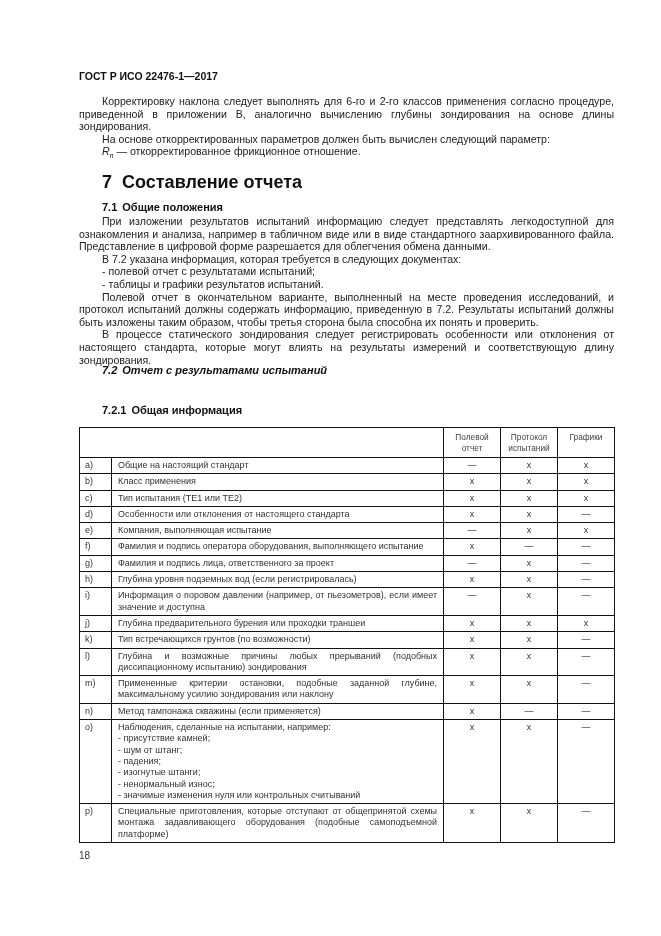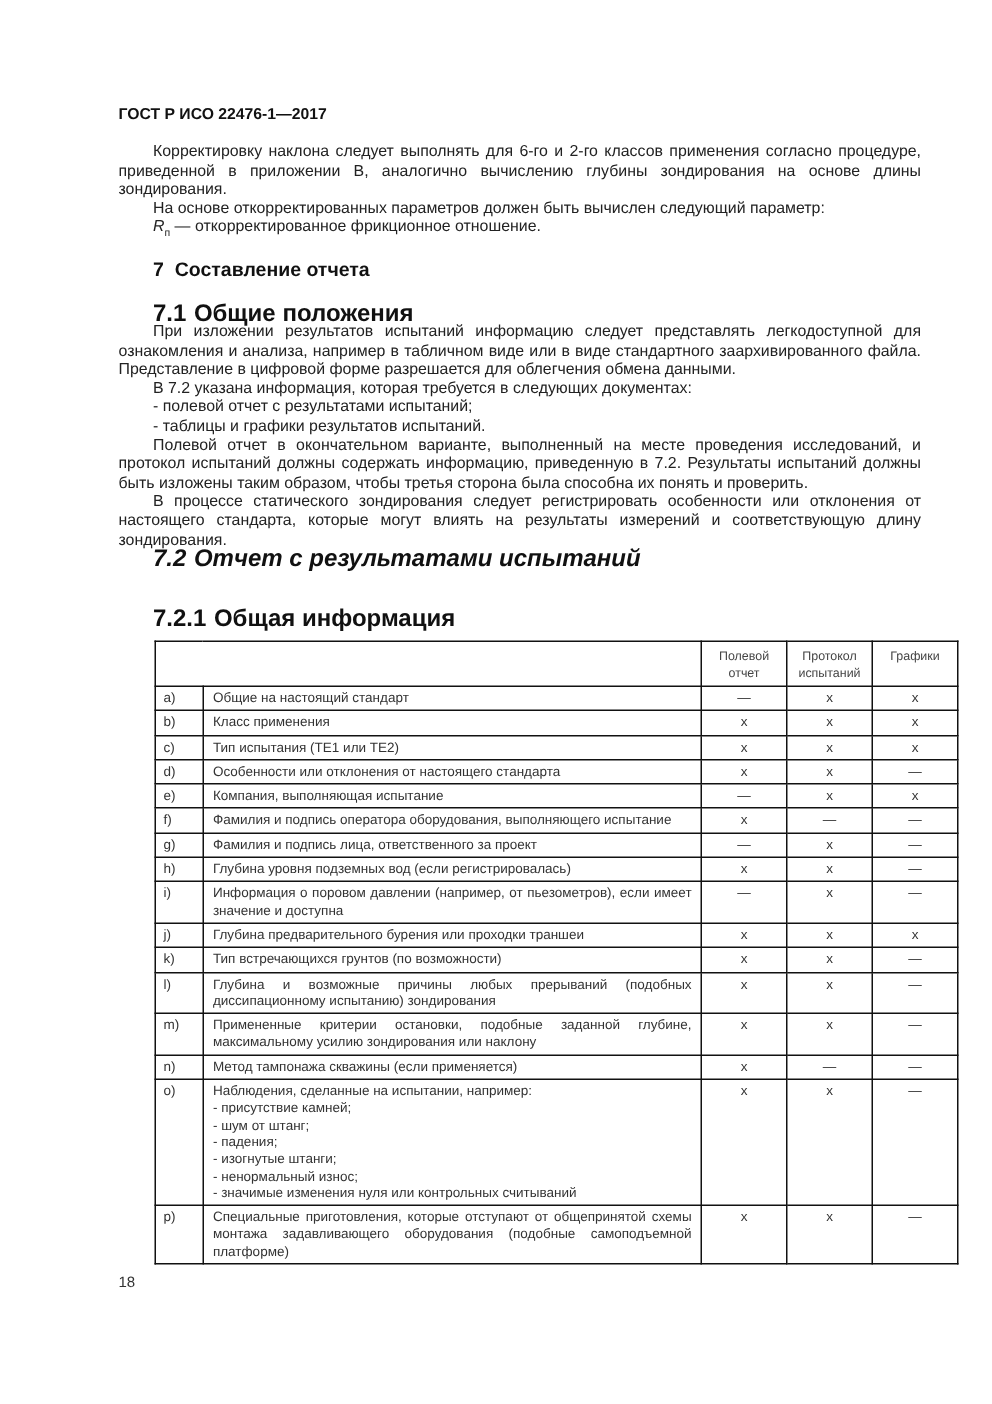--- a/index.html
+++ b/index.html
@@ -12,29 +12,29 @@
     font-size: 10.5px; font-weight: bold; color: #111;
   }
   .body-text {
     position: absolute; left: 79px; width: 535px;
     font-size: 10.6px; line-height: 12.6px; color: #222;
   }
   .para { text-align: justify; text-indent: 23px; margin: 0; }
   .indented { margin: 0; padding-left: 23px; }
   .h-section {
     position: absolute; left: 102px; top: 172px;
-    font-size: 13px; font-weight: bold; color: #111;
+    font-size: 18px; font-weight: bold; color: #111;
   }
   .h-sub {
-    position: absolute; left: 102px; font-size: 16px; font-weight: bold; color: #111;
+    position: absolute; left: 102px; font-size: 11px; font-weight: bold; color: #111;
   }
   .h-sub .num { margin-right: 5px; }
   table.report {
     position: absolute; left: 79px; top: 427px; width: 536px;
-    border-collapse: collapse; font-size: 9px; color: #333; margin-left: 24px;
+    border-collapse: collapse; font-size: 9px; color: #333;
   }
   table.report td, table.report th {
     border: 1px solid #111; padding: 2px 6px; vertical-align: top; line-height: 11.3px;
   }
   table.report th { font-weight: normal; text-align: center; font-size: 8.3px; line-height: 10.5px; color: #444; vertical-align: top; padding-top: 4px; padding-bottom: 4px; }
   table.report td.letter { width: 19px; padding-left: 5px; }
   table.report td.mark { text-align: center; width: 44px; }
   table.report td.desc { text-align: justify; }
   .page-number {
     position: absolute; left: 79px; top: 850px; font-size: 10px; color: #333;

